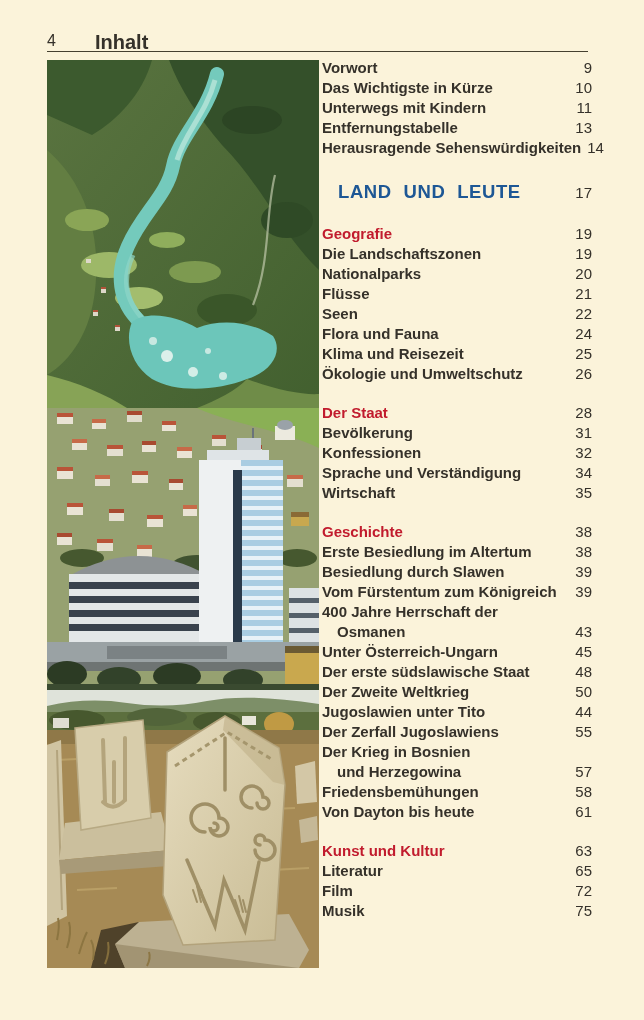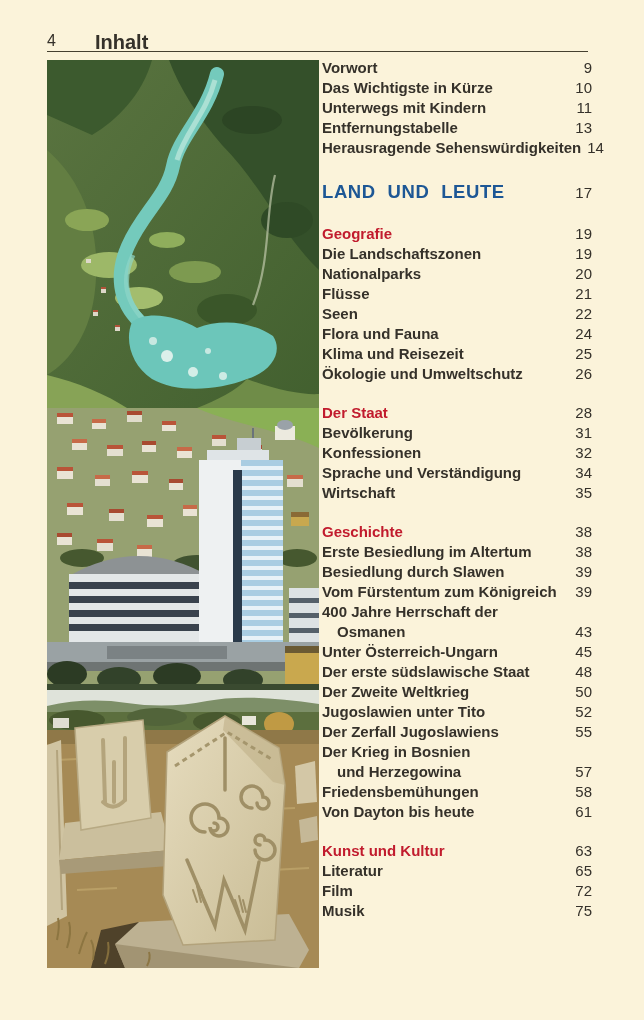--- a/index.html
+++ b/index.html
@@ -20,21 +20,21 @@
   #photo-river{top:60px;height:348px;}
   #photo-city{top:408px;height:282px;}
   #photo-stones{top:690px;height:278px;}
   
   .toc{position:absolute;left:322px;top:58px;width:270px;font-size:15px;}
   .toc-row{display:flex;justify-content:space-between;align-items:baseline;line-height:20px;white-space:nowrap;}
   .toc-row .entry-label{overflow:visible;font-weight:bold;}
   .toc-row.indent .entry-label{padding-left:15px;}
   .page-num{font-weight:400;color:#35312a;margin-left:6px;}
   .toc-section.part{margin-top:22px;}
-  .toc-section.part .heading-row{line-height:24px;margin-bottom:13px;}
+  .toc-section.part .heading-row{line-height:24px;margin-bottom:13px;margin-left:16px;}
   .toc-section.part .heading-label{
     color:#1d5795;font-weight:700;font-size:18.5px;letter-spacing:.6px;word-spacing:6px;
   }
   .toc-section.chapter{margin-top:19px;text-align:right;}
   .toc-section.chapter .heading-label{color:#c11b2d;font-weight:700;}
 </style>
 </head>
 <body>
 
 <div class="page-header">
@@ -384,21 +384,21 @@
       <div class="toc-row">
         <span class="entry-label">Der erste südslawische Staat</span>
         <span class="page-num">48</span>
       </div>
       <div class="toc-row">
         <span class="entry-label">Der Zweite Weltkrieg</span>
         <span class="page-num">50</span>
       </div>
       <div class="toc-row">
         <span class="entry-label">Jugoslawien unter Tito</span>
-        <span class="page-num">52</span>
+        <span class="page-num">44</span>
       </div>
       <div class="toc-row">
         <span class="entry-label">Der Zerfall Jugoslawiens</span>
         <span class="page-num">55</span>
       </div>
       <div class="toc-row">
         <span class="entry-label">Der Krieg in Bosnien</span>
         <span class="page-num"></span>
       </div>
       <div class="toc-row indent">

